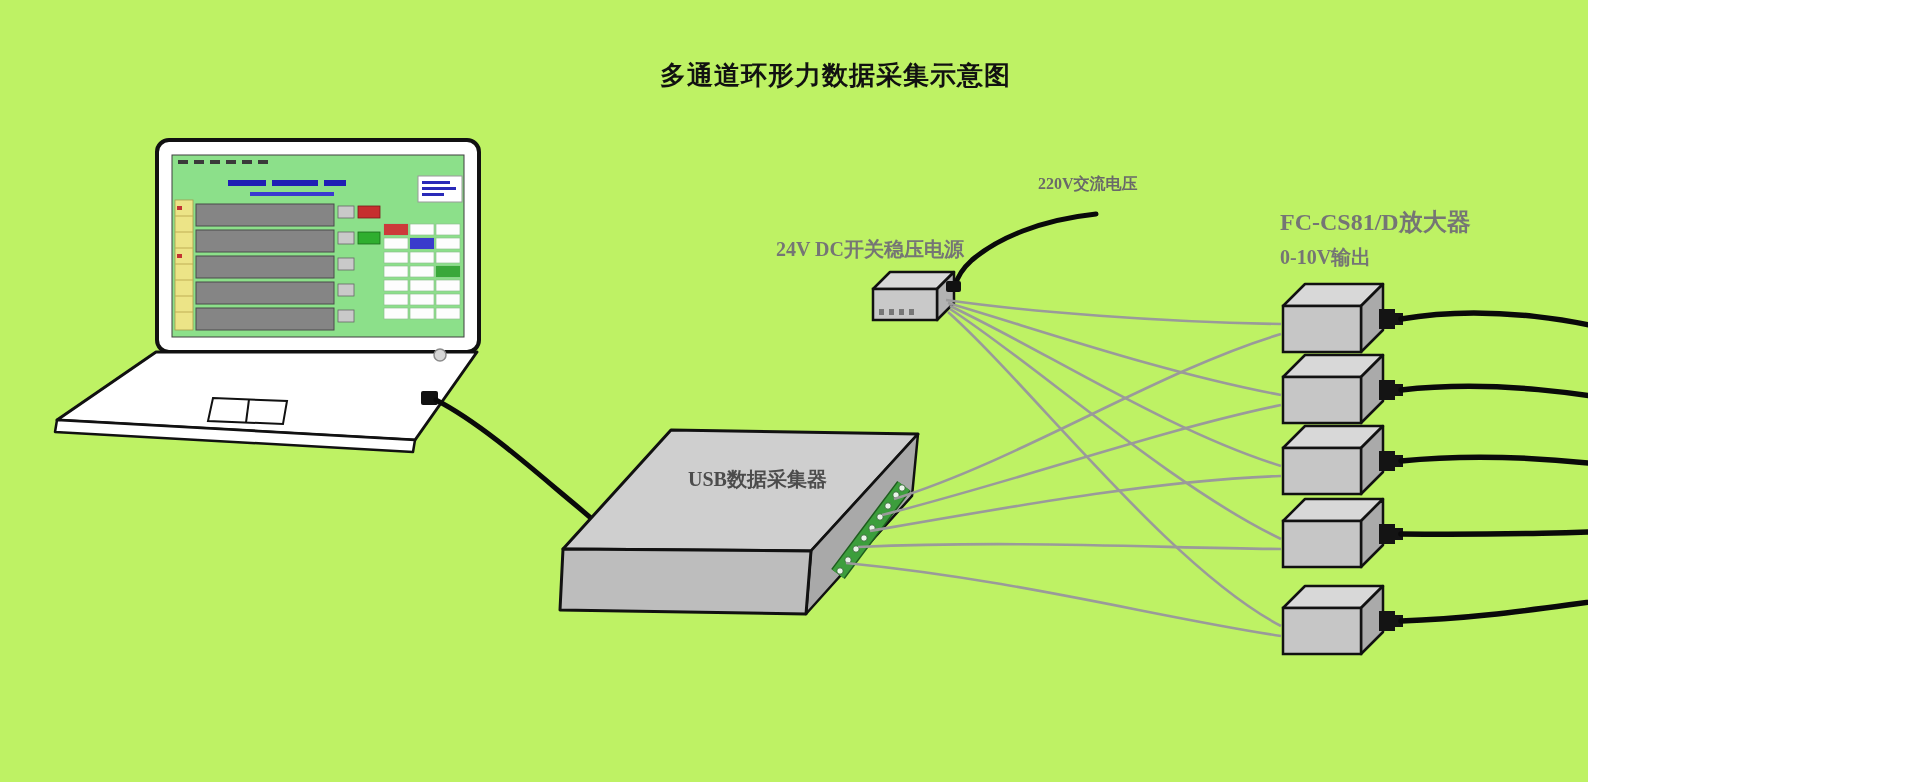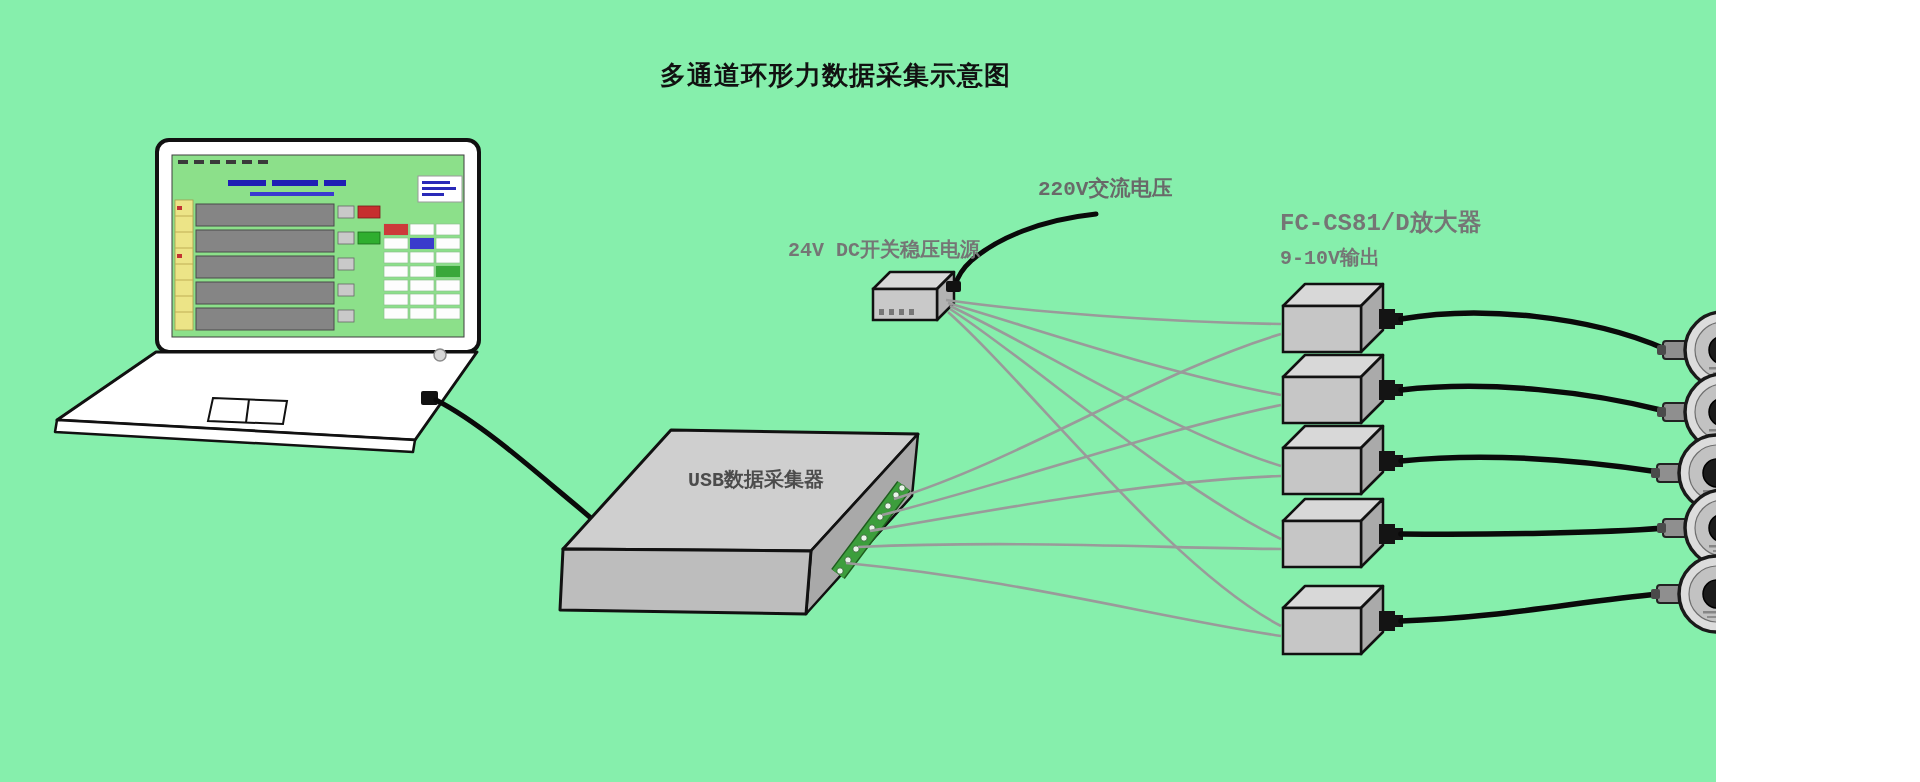--- a/index.html
+++ b/index.html
@@ -1,25 +1,25 @@
 <!DOCTYPE html>
 <html lang="zh"><head>
 <meta charset="utf-8">
 <style>
   html,body { margin:0; padding:0; background:#fff; }
   .canvas {
-    position:relative; width:1716px; height:782px; background:#86efac;
-    overflow:hidden; font-family:Liberation Mono, monospace;
+    position:relative; width:1588px; height:782px; background:#bef264;
+    overflow:hidden; font-family:Liberation Serif, serif;
   }
   .canvas svg { position:absolute; left:0; top:0; }
   .lbl { position:absolute; font-weight:bold; white-space:nowrap; }
   .title-lbl   { left:660px;  top:58px;  font-size:26px; color:#111111; letter-spacing:1px; }
   .usb-lbl     { left:648px;  top:466px; font-size:20px; color:#4c4c4c;margin-left:40px; }
-  .psu-lbl     { left:776px;  top:236px; font-size:20px; color:#757575;margin-left:12px; }
-  .ac-lbl      { left:1038px; top:174px; font-size:21px; color:#696969; }
+  .psu-lbl     { left:776px;  top:236px; font-size:20px; color:#757575; }
+  .ac-lbl      { left:1038px; top:174px; font-size:16px; color:#696969; }
   .amp-lbl-1   { left:1280px; top:206px; font-size:24px; color:#757575; }
   .amp-lbl-2   { left:1280px; top:244px; font-size:20px; color:#757575; }
 </style>
 </head>
 <body>
 
 <div class="canvas">
 
   <svg width="1920" height="782" viewBox="0 0 1920 782">
     <defs>
@@ -205,15 +205,15 @@
       <use href="#sensor" x="1723" y="528"></use>
       <use href="#sensor" x="1717" y="594"></use>
     </g>
   </svg>
 
   <div class="lbl title-lbl">多通道环形力数据采集示意图</div>
   <div class="lbl usb-lbl">USB数据采集器</div>
   <div class="lbl psu-lbl">24V DC开关稳压电源</div>
   <div class="lbl ac-lbl">220V交流电压</div>
   <div class="lbl amp-lbl-1">FC-CS81/D放大器</div>
-  <div class="lbl amp-lbl-2">9-10V输出</div>
+  <div class="lbl amp-lbl-2">0-10V输出</div>
 
 </div>
 
 </body></html>

